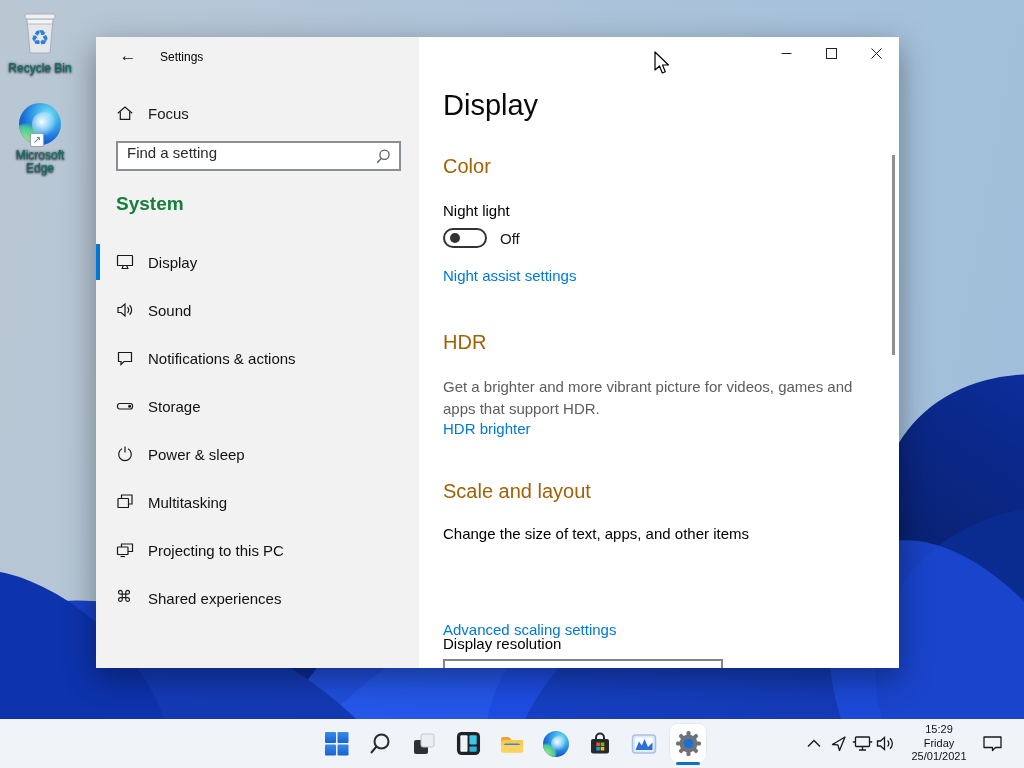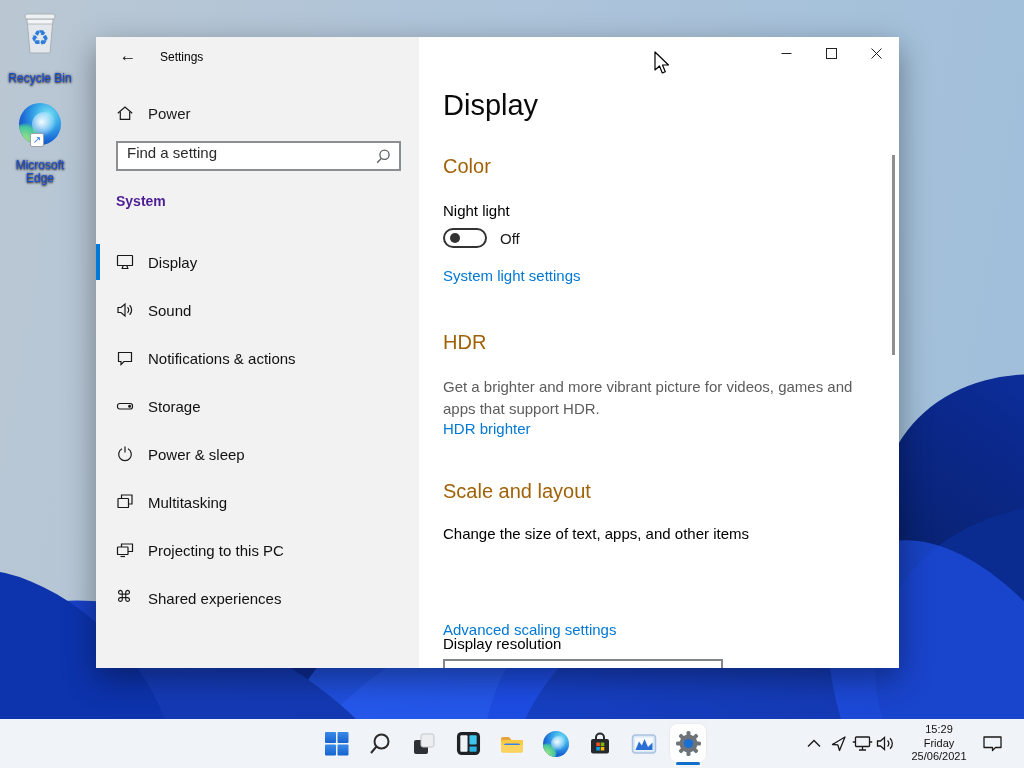--- a/index.html
+++ b/index.html
@@ -6,21 +6,21 @@
   html,body { width:1024px; height:768px; overflow:hidden; }
   body { position:relative; font-family:"Liberation Sans", sans-serif; color:#1a1a1a; }
 
   
   .wallpaper { position:absolute; inset:0;
     background:linear-gradient(100deg,#bac7d3 0%,#adc4da 45%,#9fbeda 100%); }
   .wallpaper svg { position:absolute; inset:0; }
 
   
   .desk-icon { position:absolute; width:68px; text-align:center; z-index:1; cursor:default; }
-  .desk-icon .lbl { margin-top:12px; font-size:12px; line-height:13px; color:#1d4ed8;
+  .desk-icon .lbl { margin-top:2px; font-size:12px; line-height:13px; color:#0f766e;
     text-shadow:0 1px 2px rgba(0,0,0,.9), 0 0 3px rgba(0,0,0,.6); }
   #icon-recycle { left:6px; top:8px; }
   #icon-edge { left:6px; top:103px; }
   .edge-ball { position:relative; width:42px; height:42px; margin:0 auto; border-radius:50%;
     background:radial-gradient(circle at 68% 28%, #7de4f4 0%, #36a8e8 32%, #1a66d6 62%, #123f93 100%); overflow:hidden; }
   .edge-ball::before { content:""; position:absolute; left:-16%; bottom:-18%; width:70%; height:70%; border-radius:50%;
     background:radial-gradient(circle at 40% 60%, #a6e87f 0%, #46c79e 55%, rgba(70,199,158,0) 75%); }
   .edge-ball::after { content:""; position:absolute; left:30%; top:22%; width:58%; height:58%; border-radius:50%;
     background:radial-gradient(circle at 40% 40%, rgba(255,255,255,.95) 0%, rgba(190,225,255,.55) 45%, rgba(190,225,255,0) 70%); }
   .shortcut-arrow { position:absolute; left:12px; bottom:0px; width:14px; height:14px; background:#fff;
@@ -35,21 +35,21 @@
   .win-title { position:absolute; left:64px; top:13px; font-size:12px; color:#000; }
   .home-row { position:absolute; left:0; top:58px; width:100%; height:36px; }
   .home-row svg { position:absolute; left:20px; top:9px; }
   .home-row .t { position:absolute; left:52px; top:10px; font-size:15px; }
   .searchbox { position:absolute; left:20px; top:104px; width:285px; height:30px; background:#fff;
     border:2px solid #898f94; }
   .searchbox input { position:absolute; inset:0; border:none; outline:none; background:transparent;
     font-family:"Liberation Sans",sans-serif; font-size:15px; color:#222; padding:0 28px 8px 9px; }
   .searchbox input::placeholder { color:#2b2b2b; opacity:1; }
   .searchbox svg { position:absolute; right:7px; top:5px; }
-  .side-section { position:absolute; left:20px; top:156px; font-size:14px; font-weight:bold; color:#4c1d95; }
+  .side-section { position:absolute; left:20px; top:156px; font-size:19px; font-weight:bold; color:#15803d; }
   .nav { position:absolute; left:0; top:207px; width:100%; }
   .nav-item { position:relative; height:36px; margin-bottom:12px; }
   .nav-item .bar { display:none; position:absolute; left:0; top:0; width:4px; height:36px; background:#0078d7; }
   .nav-item.sel .bar { display:block; }
   .nav-item svg, .nav-item .gly { position:absolute; left:20px; top:9px; }
   .nav-item .gly { font-size:16px; line-height:18px; top:8px; }
   .nav-item .t { position:absolute; left:52px; top:10px; font-size:15px; color:#111; }
 
   .content { position:absolute; left:323px; top:0; width:480px; height:631px; background:#fff; }
   .caption-btns { position:absolute; right:0; top:0; height:32px; display:flex; }
@@ -144,21 +144,21 @@
 
   <div class="sidebar">
     <div class="back-btn">←</div>
     <div class="win-title">Settings</div>
 
     <div class="home-row">
       <svg width="18" height="18" viewBox="0 0 18 18" fill="none" stroke="#191919" stroke-width="1.2">
         <path d="M1.8 9.2 L9 3 L16.2 9.2"></path>
           <path d="M4.3 7.8 V15.3 H13.7 V7.8"></path>
       </svg>
-      <span class="t">Power</span>
+      <span class="t">Focus</span>
     </div>
 
     <div class="searchbox">
       <input type="text" placeholder="Find a setting" style="">
       <svg width="17" height="17" viewBox="0 0 17 17" fill="none" stroke="#5a5f64" stroke-width="1.3">
         <circle cx="9.5" cy="6.8" r="4.6"></circle>
           <path d="M6.2 10.5 L2.2 14.8"></path>
       </svg>
     </div>
 
@@ -259,21 +259,21 @@
     </div>
 
     <div class="h1">Display</div>
 
     <div class="h2" style="top:118px">Color</div>
     <div class="lab" style="top:165px">Night light</div>
     <div class="toggle">
         <span class="knob"></span>
       </div>
     <div class="toggle-state">Off</div>
-    <div class="link" style="top:230px">System light settings</div>
+    <div class="link" style="top:230px">Night assist settings</div>
 
     <div class="h2" style="top:294px">HDR</div>
     <div class="desc">Get a brighter and more vibrant picture for videos, games and apps that support HDR.</div>
     <div class="link" style="top:383px">HDR brighter</div>
 
     <div class="h2" style="top:443px">Scale and layout</div>
     <div class="lab" style="top:488px">Change the size of text, apps, and other items</div>
     <div class="link" style="top:584px">Advanced scaling settings</div>
     <div class="lab" style="top:598px">Display resolution</div>
     <div class="select" style="top:622px"></div>
@@ -399,21 +399,21 @@
     </div>
     <div class="tray-ic">
       <svg width="20" height="17" viewBox="0 0 20 17" fill="none" stroke="#1a1a1a" stroke-width="1.3">
         <path d="M1.5 6 H4.5 L8.5 2.5 V14.5 L4.5 11 H1.5 Z"></path>
         <path d="M11.5 5.5 a4 4 0 0 1 0 6 M14 3.2 a7.2 7.2 0 0 1 0 10.6"></path>
       </svg>
     </div>
     <div class="clock">
       <div>15:29</div>
       <div>Friday</div>
-      <div>25/06/2021</div>
+      <div>25/01/2021</div>
     </div>
     <div class="tray-ic">
       <svg width="21" height="19" viewBox="0 0 21 19" fill="none" stroke="#1a1a1a" stroke-width="1.3">
         <path d="M2 3 H19 V13.5 H13.5 L10.5 16.5 V13.5 H2 Z" stroke-linejoin="round"></path>
       </svg>
     </div>
   </div>
 </div>
 
 <svg class="cursor" width="20" height="26" viewBox="0 0 20 26">

